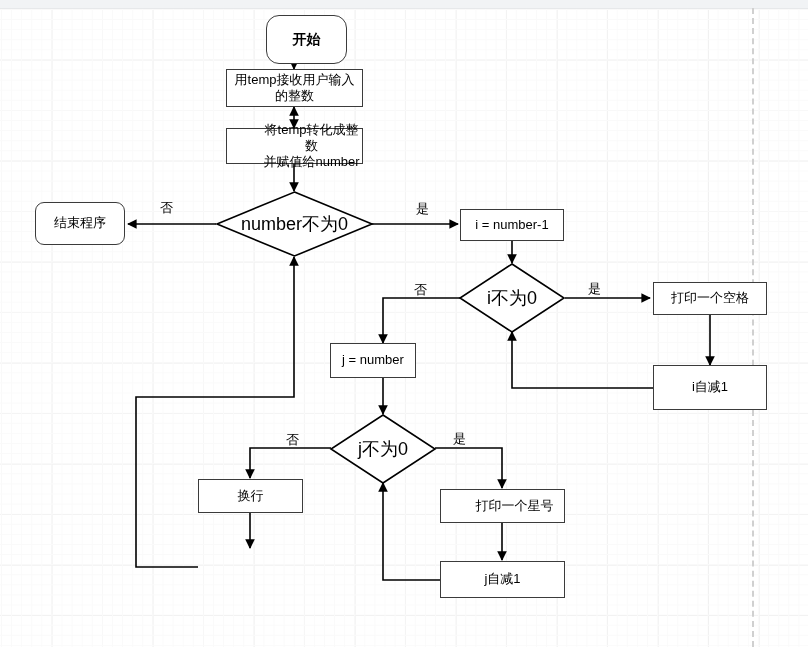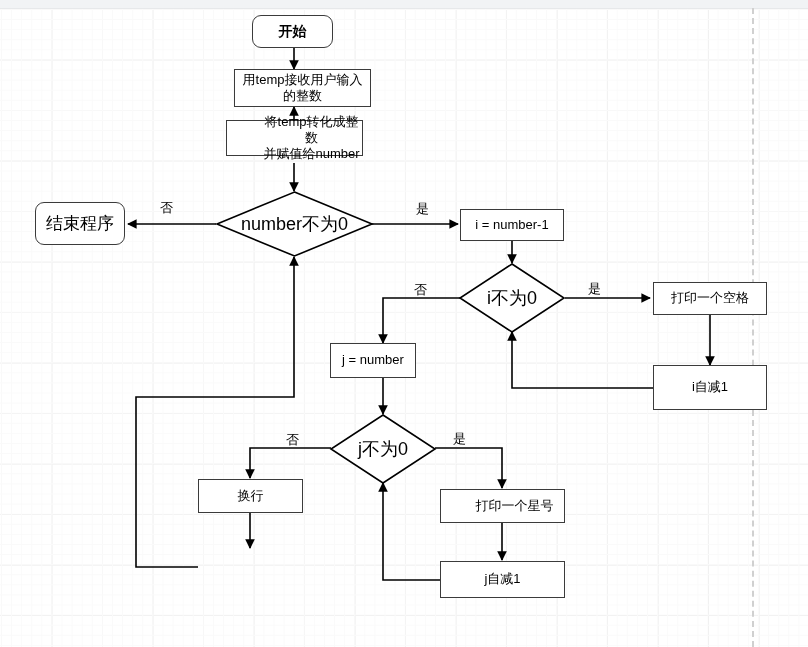--- a/index.html
+++ b/index.html
@@ -66,21 +66,21 @@
     white-space: pre-line;
     border: 1.6px solid #3b3b3b;
   }
   .node.terminal {
     border-radius: 9px;
     font-weight: bold;
     font-size: 14px;
   }
   .node.terminal.plain {
     font-weight: normal;
-    font-size: 17px;
+    font-size: 13px;
   }
   .node.process {
     border-width: 1.5px;
   }
   .diamond {
     position: absolute;
     box-sizing: border-box;
   }
   .diamond svg {
     position: absolute;
@@ -152,26 +152,26 @@
       <path d="M 440 580 L 383 580 L 383 483" marker-end="url(#arrow)"></path>
 
       <path d="M 331 448 L 250 448 L 250 478" marker-end="url(#arrow)"></path>
 
       <path d="M 250 513 L 250 548" marker-end="url(#arrow)"></path>
 
       <path d="M 198 567 L 136 567 L 136 397 L 294 397 L 294 257" marker-end="url(#arrow)"></path>
     </g>
   </svg>
 
-  <div class="node terminal" style="left:252px; top:15px; width:81px; height:33px;">开始</div>
-
-  <div class="node process" style="left:226px; top:69px; width:137px; height:38px;margin-left:8px;">用temp接收用户输入
+  <div class="node terminal" style="left:266px; top:15px; width:81px; height:49px;border-radius:13px;">开始</div>
+
+  <div class="node process" style="left:226px; top:69px; width:137px; height:38px;">用temp接收用户输入
 的整数</div>
 
-  <div class="node process" style="left:226px; top:120px; width:137px; height:36px;padding-left:34px;">将temp转化成整数
+  <div class="node process" style="left:226px; top:128px; width:137px; height:36px;padding-left:34px;">将temp转化成整数
 并赋值给number</div>
 
   <div class="diamond" style="left:216px; top:191px; width:157px; height:66px;">
     <svg width="157" height="66" viewBox="0 0 157 66" xmlns="http://www.w3.org/2000/svg">
       <polygon points="78.5,1 156,33 78.5,65 1,33" fill="#ffffff" stroke="#000000" stroke-width="1.6"></polygon>
     </svg>
     <div class="dlabel">number不为0</div>
   </div>
 
   <div class="node terminal plain" style="left:35px; top:202px; width:90px; height:43px;">结束程序</div>

